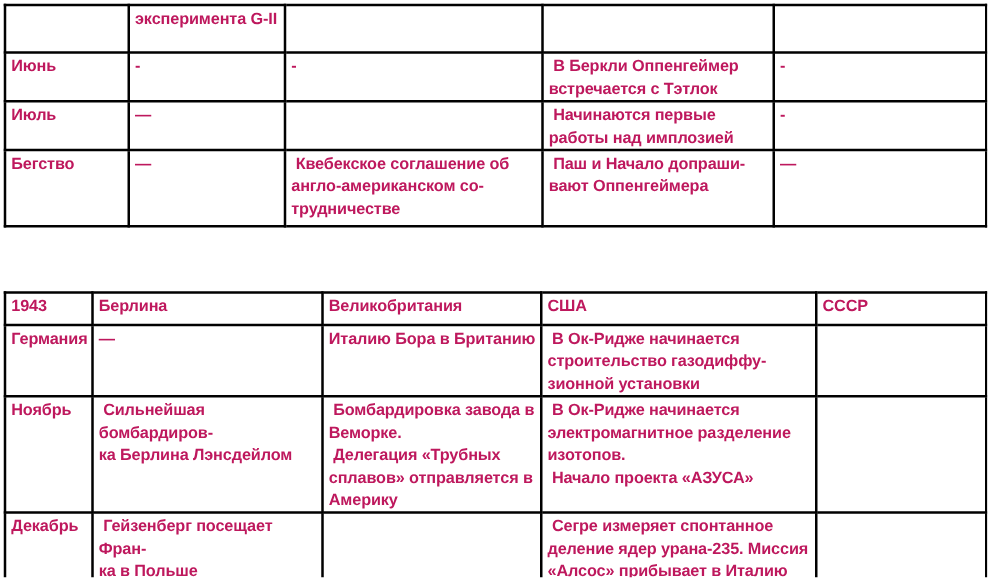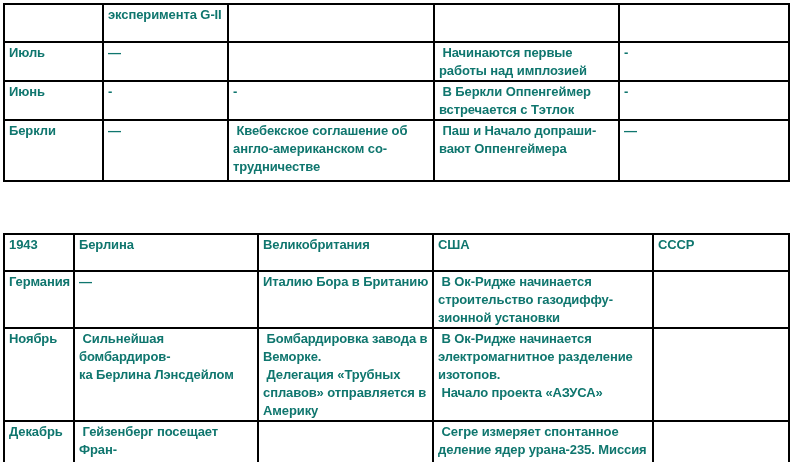--- a/index.html
+++ b/index.html
@@ -32,21 +32,21 @@
     border: 2px solid #000000;
     vertical-align: top;
     text-align: left;
     padding: 1px 2px 0 4px;
     font-size: 13px;
     line-height: 18px;
     font-weight: bold;
     letter-spacing: -0.1px;
     white-space: pre-wrap;
     overflow: hidden;
-    color: #0f766e;
+    color: #be185d;
   }
   table.tbl th {
     white-space: nowrap;
   }
   #top-table { top: 3px; }
   #bottom-table { top: 233px; }
 </style>
 </head>
 <body>
 
@@ -61,59 +61,59 @@
       <col style="width:170px">
     </colgroup>
     <tbody>
       <tr style="height:38px">
         <td></td>
         <td>эксперимента G-II</td>
         <td></td>
         <td></td>
         <td></td>
       </tr>
+      <tr style="height:39px">
+        <td>Июнь</td>
+        <td>-</td>
+        <td>-</td>
+        <td> В Беркли Оппенгеймер
+встречается с Тэтлок</td>
+        <td>-</td>
+      </tr>
       <tr style="height:36px">
         <td>Июль</td>
         <td>—</td>
         <td></td>
         <td> Начинаются первые
 работы над имплозией</td>
         <td>-</td>
       </tr>
-      <tr style="height:39px">
-        <td>Июнь</td>
-        <td>-</td>
-        <td>-</td>
-        <td> В Беркли Оппенгеймер
-встречается с Тэтлок</td>
-        <td>-</td>
-      </tr>
       <tr style="height:61px">
-        <td>Беркли</td>
+        <td>Бегство</td>
         <td>—</td>
         <td> Квебекское соглашение об
 англо-американском со-
 трудничестве</td>
         <td> Паш и Начало допраши-
 вают Оппенгеймера</td>
         <td>—</td>
       </tr>
     </tbody>
   </table>
 
   <table class="tbl" id="bottom-table">
     <colgroup>
       <col style="width:70px">
       <col style="width:184px">
       <col style="width:175px">
       <col style="width:220px">
       <col style="width:136px">
     </colgroup>
     <tbody>
-      <tr style="height:37px">
+      <tr style="height:26px">
         <th>1943</th>
         <th>Берлина</th>
         <th>Великобритания</th>
         <th>США</th>
         <th>СССР</th>
       </tr>
       <tr style="height:54px">
         <td>Германия</td>
         <td>—</td>
         <td>Италию Бора в Британию</td>

